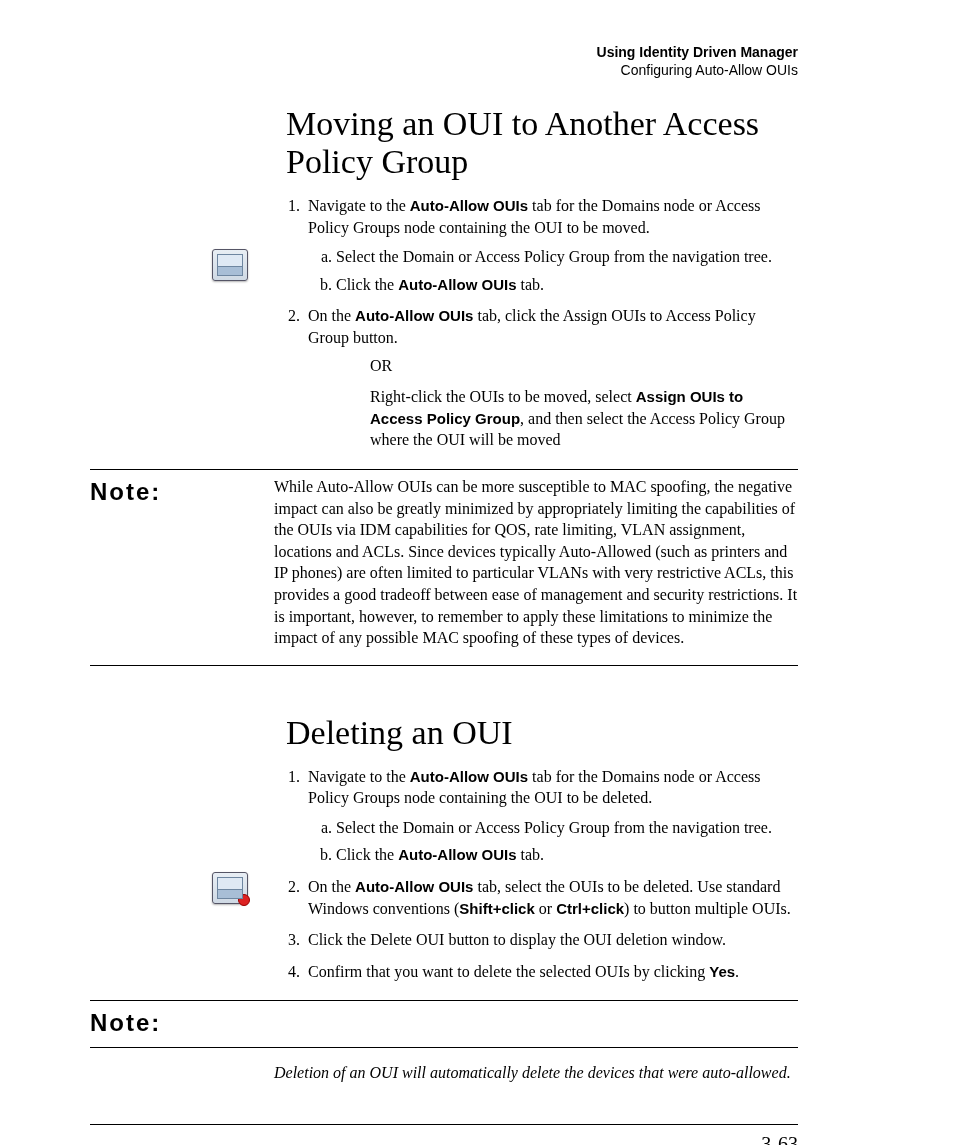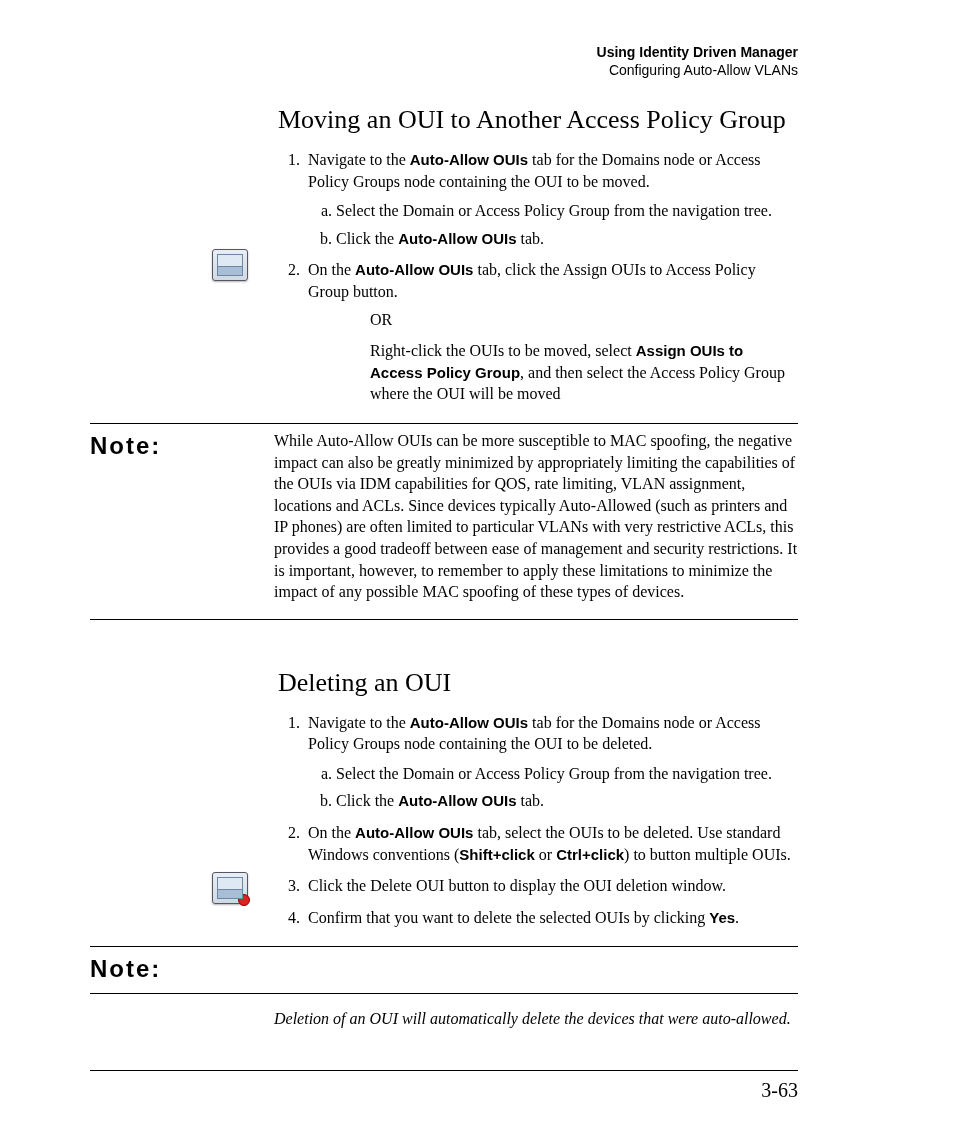--- a/index.html
+++ b/index.html
@@ -23,22 +23,22 @@
     margin-bottom: 26px;
   }
   .hdr .l1 { font-weight: 700; font-size: 14px; }
   .hdr .l2 { font-size: 14px; }
   .content-col {
     margin-left: 184px;
   }
   h2.sec {
     font-family: "Times New Roman", Times, serif;
     font-weight: 400;
-    font-size: 26px;
-    margin: 10px 0 14px 4px;
+    font-size: 34px;
+    margin: 10px 0 14px 12px;
   }
   ol.num { margin: 0; padding-left: 30px; }
   ol.num > li {
     font-size: 16px;
     line-height: 1.35;
     margin-bottom: 10px;
     padding-left: 4px;
   }
   ol.alpha { list-style-type: lower-alpha; padding-left: 28px; margin: 8px 0 8px 0; }
   ol.alpha > li { margin-bottom: 6px; }
@@ -126,21 +126,21 @@
   }
   .spacer { height: 38px; }
 </style>
 </head>
 <body>
 
 <div class="page">
 
   <div class="hdr">
     <div class="l1">Using Identity Driven Manager</div>
-    <div class="l2">Configuring Auto-Allow VLANs</div>
+    <div class="l2">Configuring Auto-Allow OUIs</div>
   </div>
 
   <div class="margin-icon i1">
       <div class="icon-box"></div>
     </div>
   <div class="margin-icon i2">
       <div class="icon-box">
         <span class="dot"></span>
       </div>
     </div>

